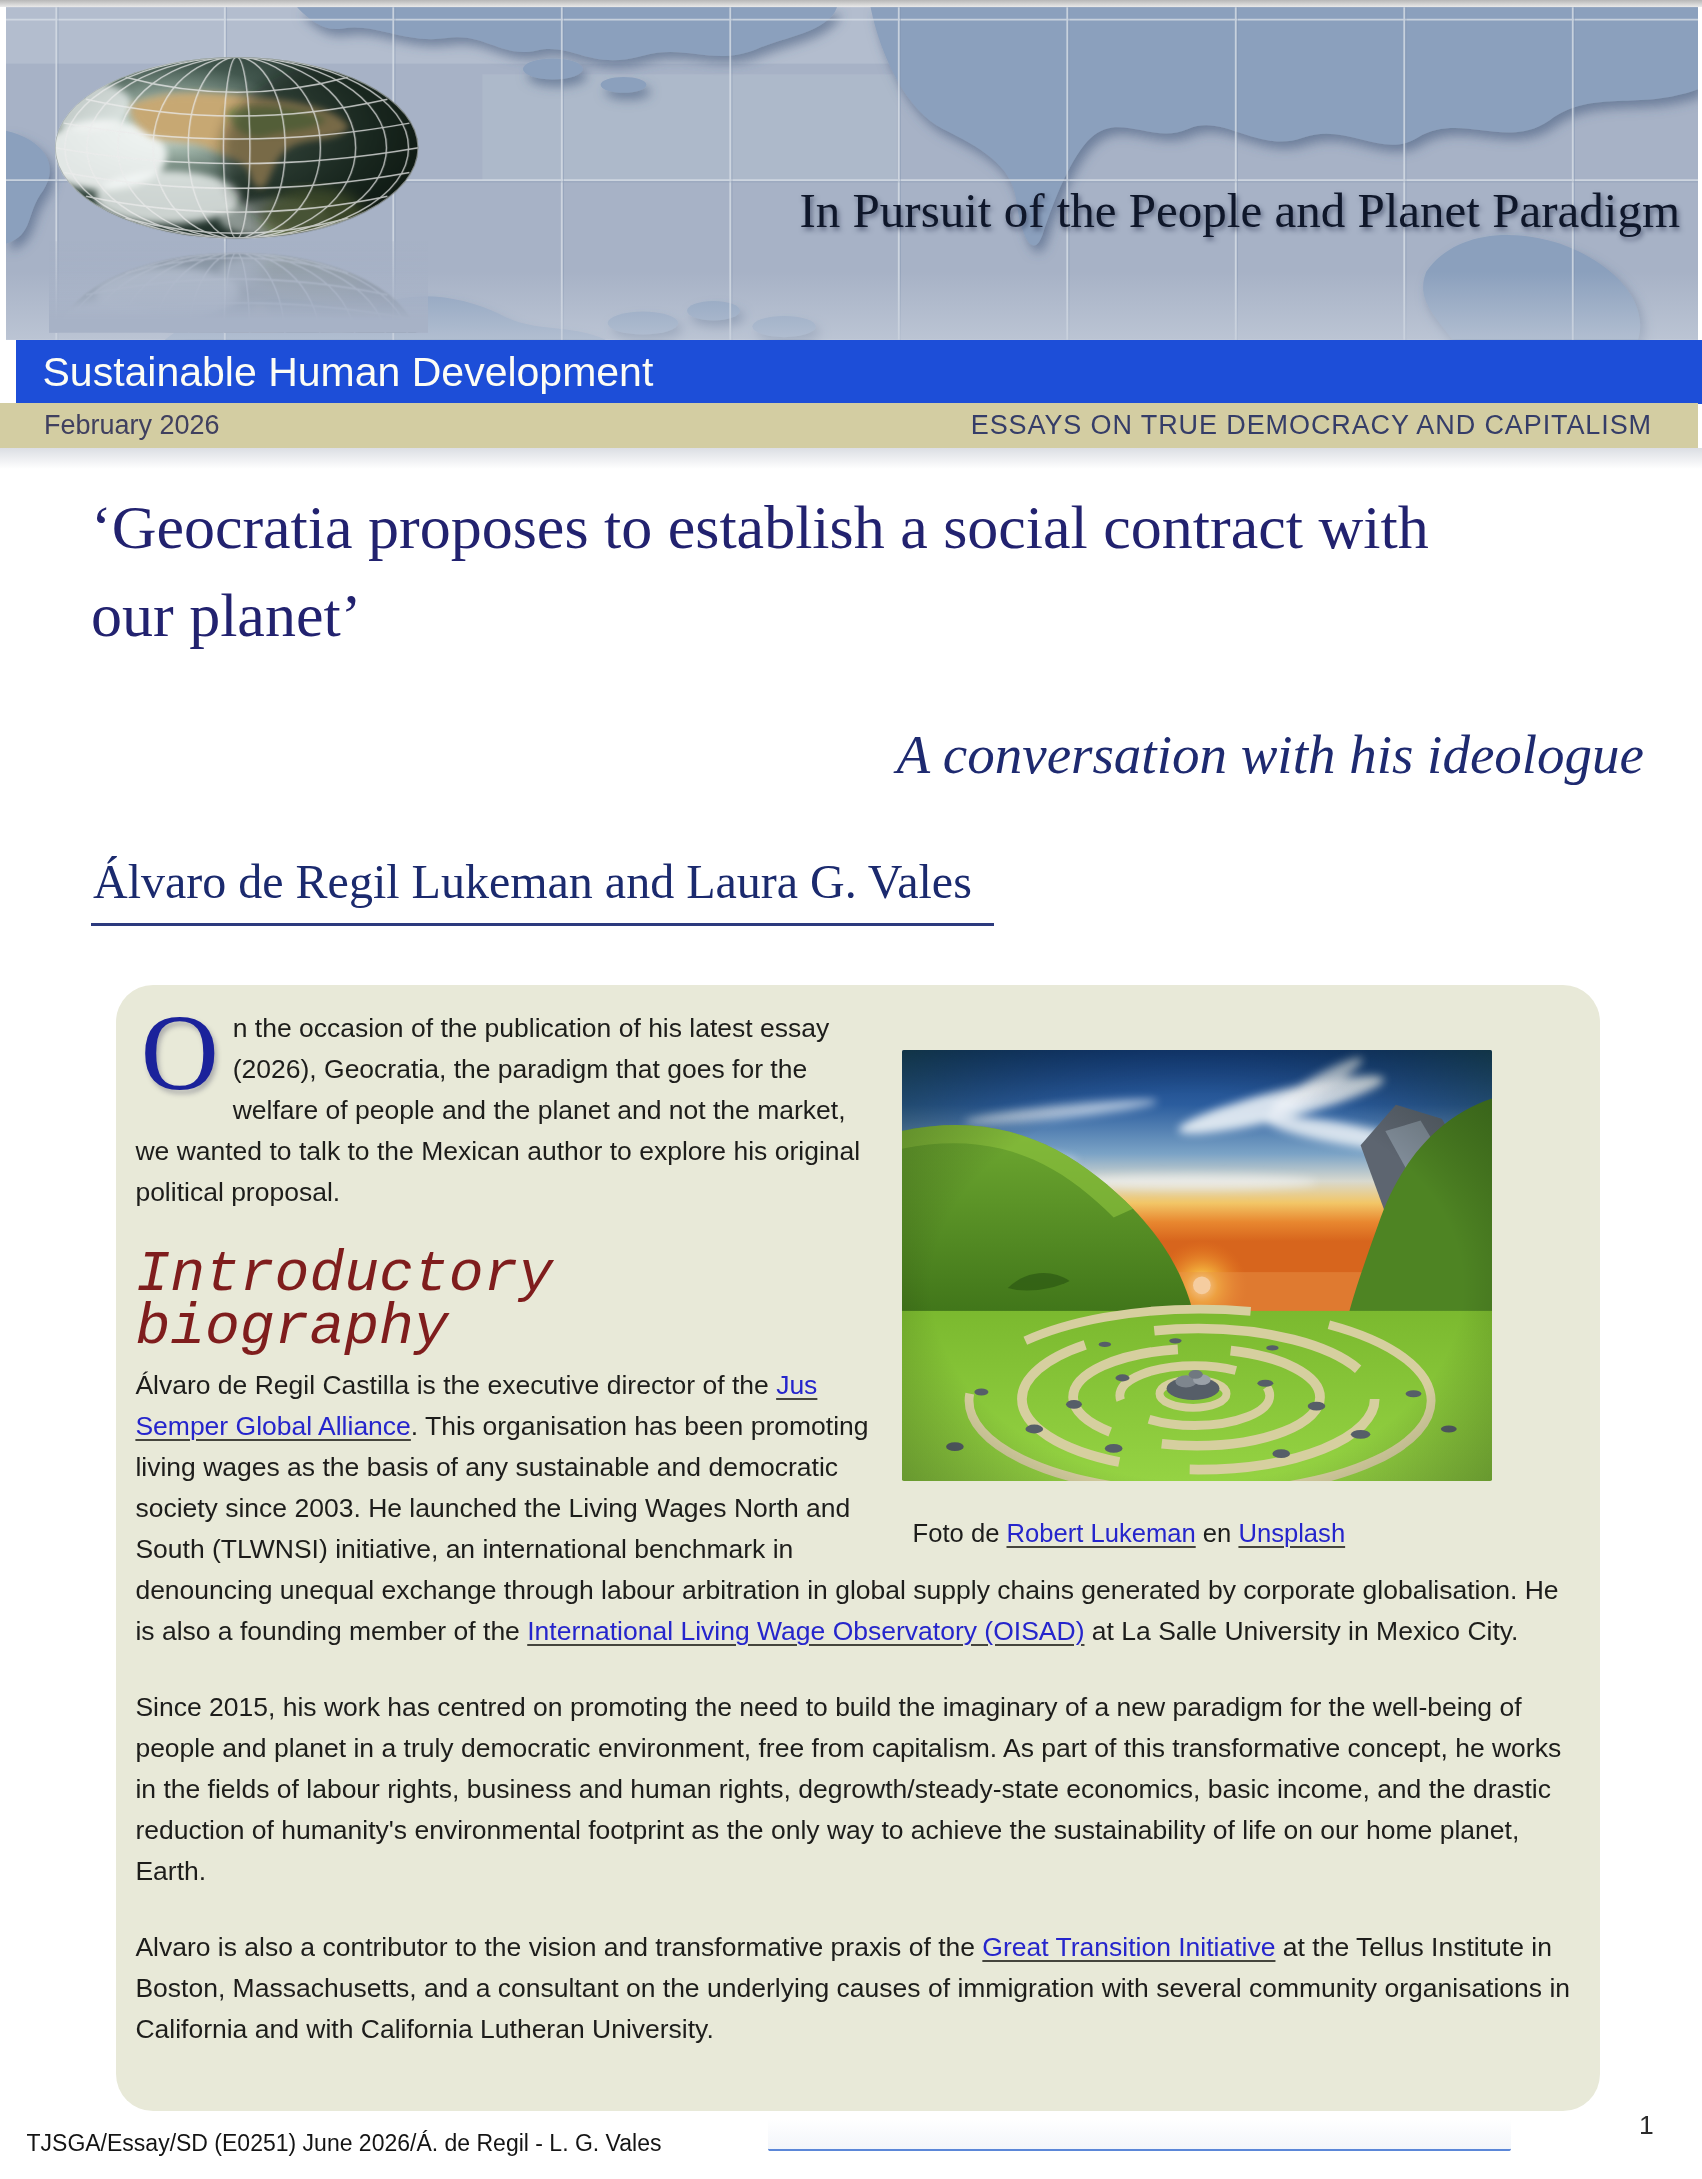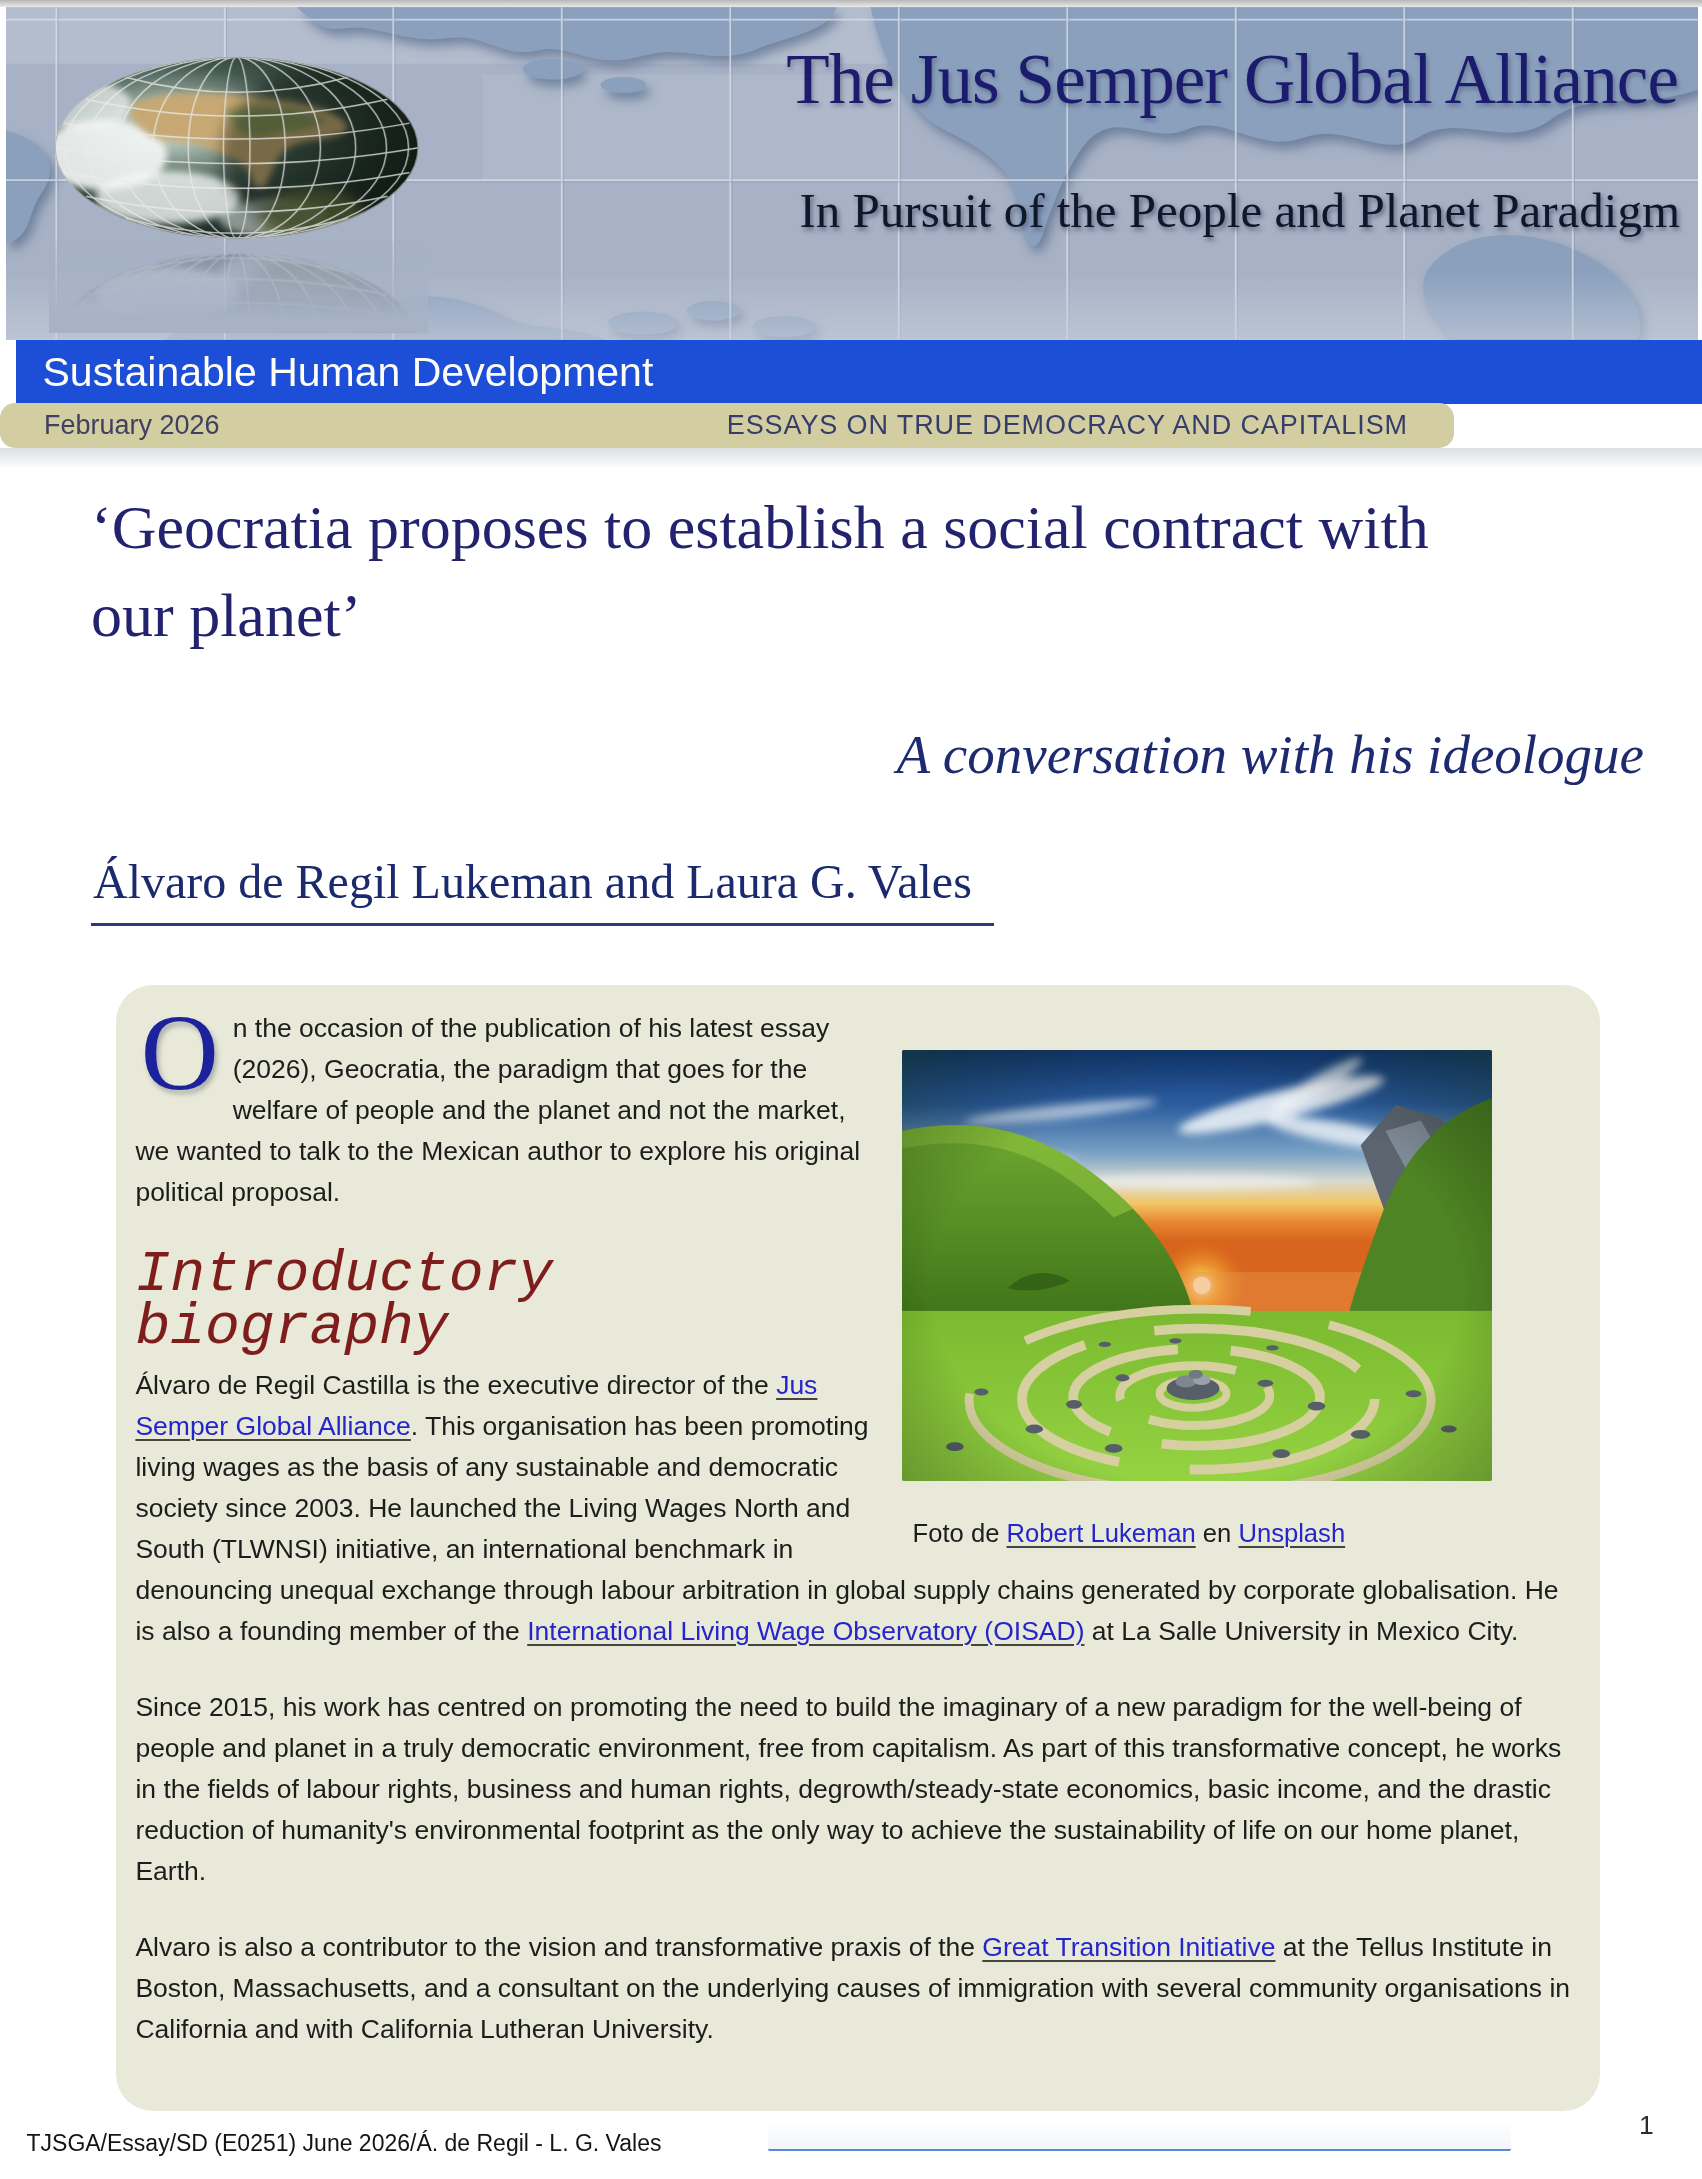--- a/index.html
+++ b/index.html
@@ -15,21 +15,21 @@
              font-size:71px;letter-spacing:-0.9px;color:#1c1c6e;
              text-shadow:1.8px 2.6px 4.4px rgba(30,40,70,.35);white-space:nowrap;}
   .hdr-sub{position:absolute;right:23px;top:182px;margin:0;
            font-family:"Liberation Serif",serif;font-weight:normal;
            font-size:49px;color:#0f172a;text-shadow:1.8px 2.6px 5.3px rgba(40,50,80,.6);
            white-space:nowrap;}
   
   .bar-blue{position:absolute;left:16px;top:340px;width:1703px;height:64px;background:#1d4ed8;}
   .bar-blue span{position:absolute;left:26.5px;top:0;line-height:64px;font-size:41px;
                  color:#fdfdf5;letter-spacing:0px;}
-  .bar-tan{position:absolute;left:0;top:403px;width:1454px;height:45px;background:#d3cda2;border-radius:15px;}
+  .bar-tan{position:absolute;left:0;top:403px;width:1698px;height:45px;background:#d3cda2;}
   .bar-tan .date{position:absolute;left:44px;top:0;line-height:45px;font-size:27px;color:#40405f;}
   .bar-tan .series{position:absolute;right:46px;top:0;line-height:45px;font-size:27px;
                    color:#353d68;letter-spacing:0.9px;}
   .bar-shadow{position:absolute;left:0;top:448px;width:1703px;height:21px;
               background:linear-gradient(180deg,rgba(190,195,205,.55),rgba(255,255,255,0));}
   
   .doc-title{position:absolute;left:91px;top:483px;width:1376px;margin:0;
              font-family:"Liberation Serif",serif;font-weight:normal;
              font-size:62px;line-height:88px;color:#22226f;}
   .kicker{position:absolute;right:59px;top:723px;margin:0;
@@ -184,21 +184,20 @@
         </g>
       </defs>
       <g transform="translate(0,446) scale(1,-1)" opacity="0.38">
           <use href="#globeArt"></use>
         </g>
       <rect x="0" y="218" width="430" height="104" fill="url(#reflFade)"></rect>
       <use href="#globeArt"></use>
     </svg>
   </div>
 
-  <h1 class="hdr-title">The Jus Semper Global Alliance</h1>
   <p class="hdr-sub">In Pursuit of the People and Planet Paradigm</p>
 
   <div class="bar-blue">
     <span>Sustainable Human Development</span>
   </div>
   <div class="bar-tan">
     <span class="date">February 2026</span>
     <span class="series">ESSAYS ON TRUE DEMOCRACY AND CAPITALISM</span>
   </div>
   <div class="bar-shadow"></div>

